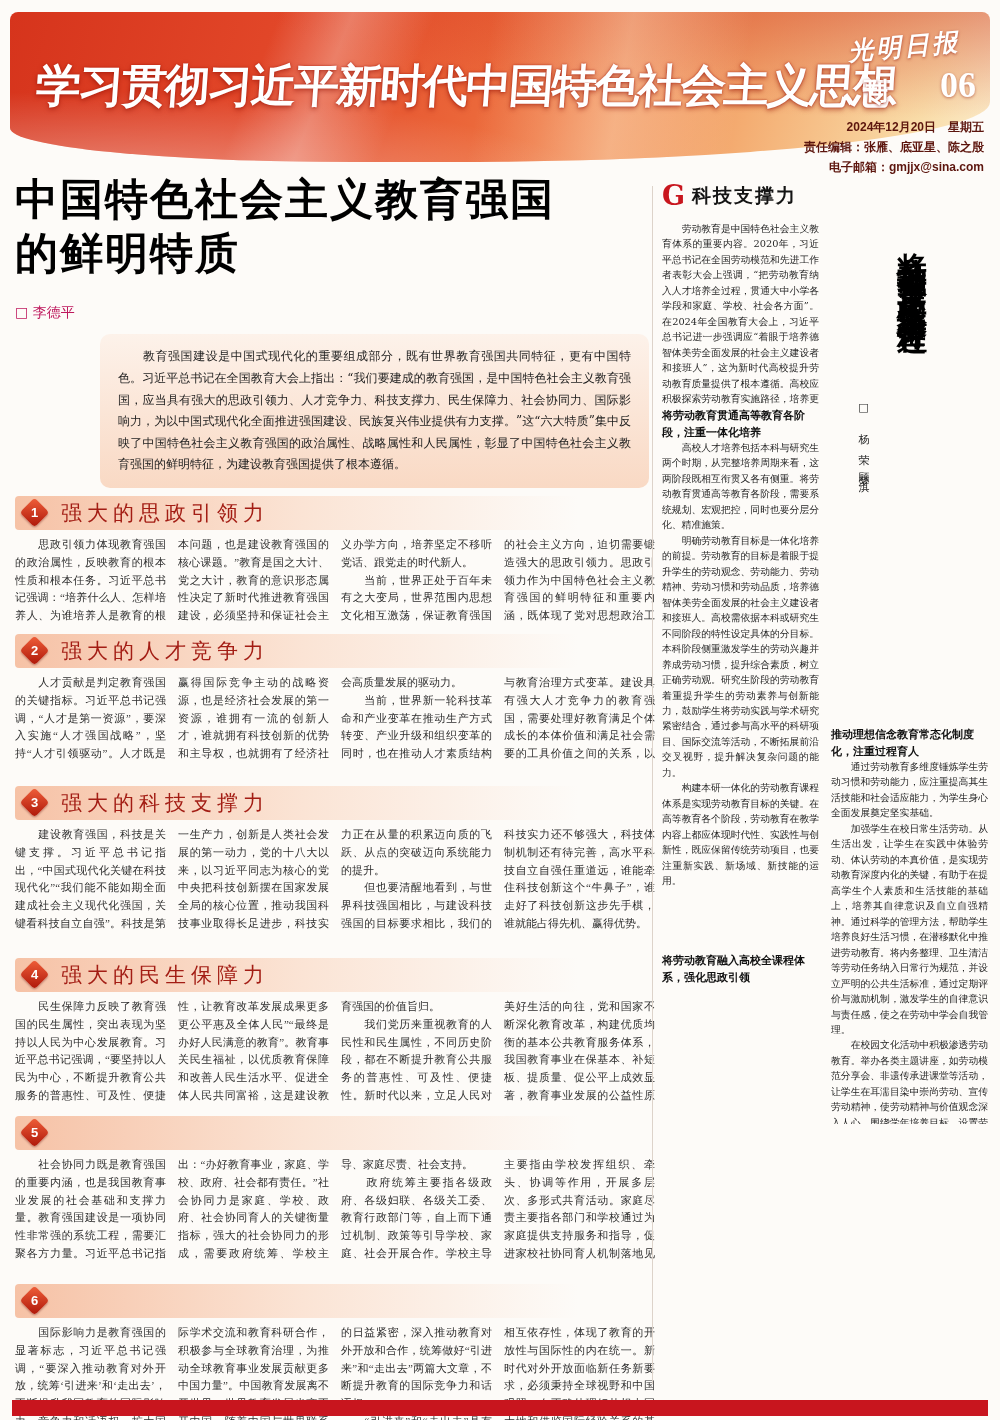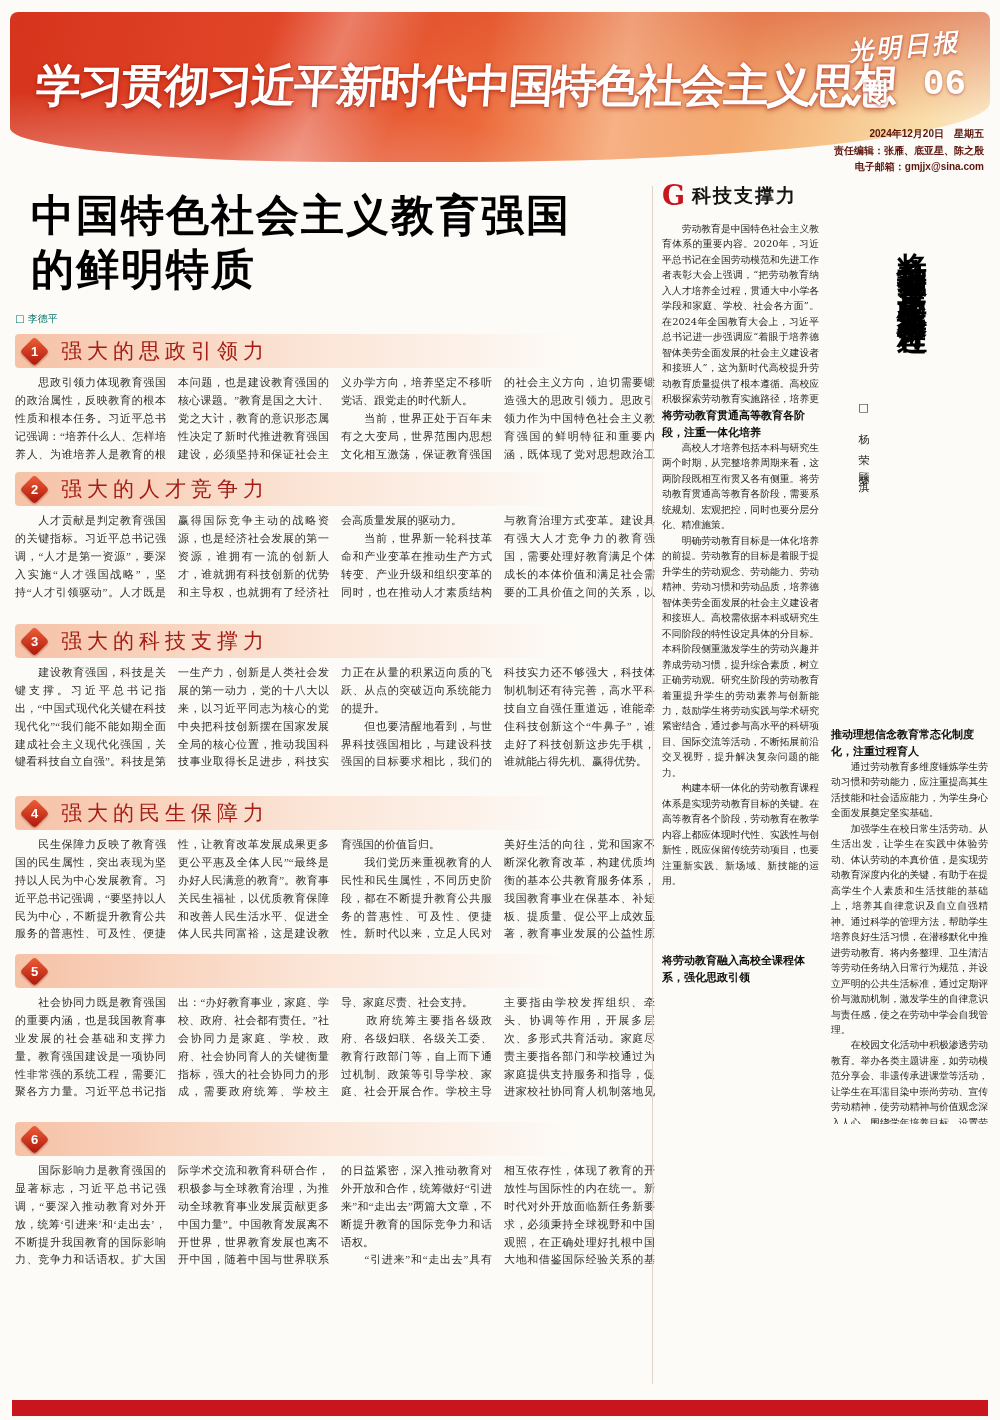--- a/index.html
+++ b/index.html
@@ -16,29 +16,29 @@
       linear-gradient(100deg,transparent 48%,rgba(255,245,215,.38) 62%,transparent 74%),
       radial-gradient(ellipse at 95% -30%,rgba(200,30,15,.55),transparent 55%);}
   .banner-title{position:absolute;left:26px;top:44px;font-family:"Liberation Sans","DejaVu Sans",sans-serif;
     font-weight:900;font-size:45px;letter-spacing:-2px;color:#fff;white-space:nowrap;
     transform:skewX(-4deg);text-shadow:0 2px 5px rgba(150,20,8,.6),0 0 2px rgba(170,25,10,.8);}
   .supp{position:absolute;left:850px;top:46px;width:30px;color:#fff;font-weight:bold;font-size:25px;
     line-height:1.15;writing-mode:vertical-rl;text-shadow:0 1px 3px rgba(150,20,8,.7);
     font-family:"Liberation Sans",sans-serif;}
   .masthead{position:absolute;right:30px;top:18px;color:#fff;font-size:25px;font-weight:bold;font-style:italic;
     transform:rotate(-5deg);letter-spacing:3px;text-shadow:0 1px 3px rgba(140,15,5,.6);}
-  .pageno{position:absolute;right:24px;top:52px;color:#fff;font-size:36px;font-weight:bold;
-    font-family:Liberation Mono, monospace;text-shadow:0 1px 3px rgba(140,15,5,.5);}
-  .dateblock{position:absolute;right:16px;top:126px;text-align:right;color:#5c150d;font-size:10px;
+  .pageno{position:absolute;right:14px;top:52px;color:#fff;font-size:36px;font-weight:bold;
+    font-family:Liberation Serif, serif;text-shadow:0 1px 3px rgba(140,15,5,.5);}
+  .dateblock{position:absolute;right:16px;top:118px;text-align:right;color:#5c150d;font-size:12px;
     font-weight:bold;line-height:1.65;font-family:"Liberation Sans","DejaVu Sans",sans-serif;}
 
   
   .left-art{position:absolute;left:15px;top:172px;width:640px;}
-  .main-title{margin:16px;font-size:43px;line-height:1.26;font-weight:bold;color:#000;letter-spacing:2px;}
-  .byline{margin-top:12px;font-size:10px;color:#0f766e;}
+  .main-title{margin:0;font-size:43px;line-height:1.26;font-weight:bold;color:#000;letter-spacing:2px;}
+  .byline{margin-top:24px;font-size:14px;color:#be185d;}
   .lead{margin:12px 0 0 85px;width:513px;padding:12px 18px;border-radius:10px;
     background:linear-gradient(180deg,#fdf2ea 0%,#f9d9c4 100%);
     font-size:12px;line-height:1.8;text-align:justify;white-space:pre-line;color:#1d1d1d;}
   .section{margin-top:8px;}
   .sec-head{display:flex;align-items:center;height:34px;border-radius:4px;
     background:linear-gradient(90deg,#f6c2a6 0%,#fbe4d5 45%,rgba(253,248,244,0) 88%);}
   .sec-badge{width:21px;height:21px;transform:rotate(45deg);border-radius:4px;
     background:linear-gradient(135deg,#f0603a,#ad1508);display:flex;align-items:center;justify-content:center;
     margin:0 16px 0 9px;box-shadow:1px 1px 2px rgba(100,10,5,.35);}
   .sec-badge b{transform:rotate(-45deg);color:#fff;font-size:13px;font-family:"Liberation Sans",sans-serif;}
@@ -89,20 +89,21 @@
   <div class="dateblock">
     <div>2024年12月20日　星期五</div>
     <div>责任编辑：张雁、底亚星、陈之殷</div>
     <div>电子邮箱：gmjjx@sina.com</div>
   </div>
 
   <div class="left-art">
     <h1 class="main-title" style="white-space:pre-line">中国特色社会主义教育强国
 的鲜明特质</h1>
     <div class="byline">□ 李德平</div>
+    <div class="lead">　　教育强国建设是中国式现代化的重要组成部分，既有世界教育强国共同特征，更有中国特色。习近平总书记在全国教育大会上指出：“我们要建成的教育强国，是中国特色社会主义教育强国，应当具有强大的思政引领力、人才竞争力、科技支撑力、民生保障力、社会协同力、国际影响力，为以中国式现代化全面推进强国建设、民族复兴伟业提供有力支撑。”这“六大特质”集中反映了中国特色社会主义教育强国的政治属性、战略属性和人民属性，彰显了中国特色社会主义教育强国的鲜明特征，为建设教育强国提供了根本遵循。</div>
 
     <div class="section">
       <div class="sec-head">
         <span class="sec-badge">
             <b>1</b>
           </span>
         <span class="sec-title">强大的思政引领力</span>
       </div>
       <div class="sec-body" style="height:90px">　　思政引领力体现教育强国的政治属性，反映教育的根本性质和根本任务。习近平总书记强调：“培养什么人、怎样培养人、为谁培养人是教育的根本问题，也是建设教育强国的核心课题。”教育是国之大计、党之大计，教育的意识形态属性决定了新时代推进教育强国建设，必须坚持和保证社会主义办学方向，培养坚定不移听党话、跟党走的时代新人。
 　　当前，世界正处于百年未有之大变局，世界范围内思想文化相互激荡，保证教育强国的社会主义方向，迫切需要锻造强大的思政引领力。思政引领力作为中国特色社会主义教育强国的鲜明特征和重要内涵，既体现了党对思想政治工作的高度重视，也突出了思政引领在推动教育强国建设中的生命线地位，体现了把思想政治工作贯穿教育教学全过程的根本要求。

